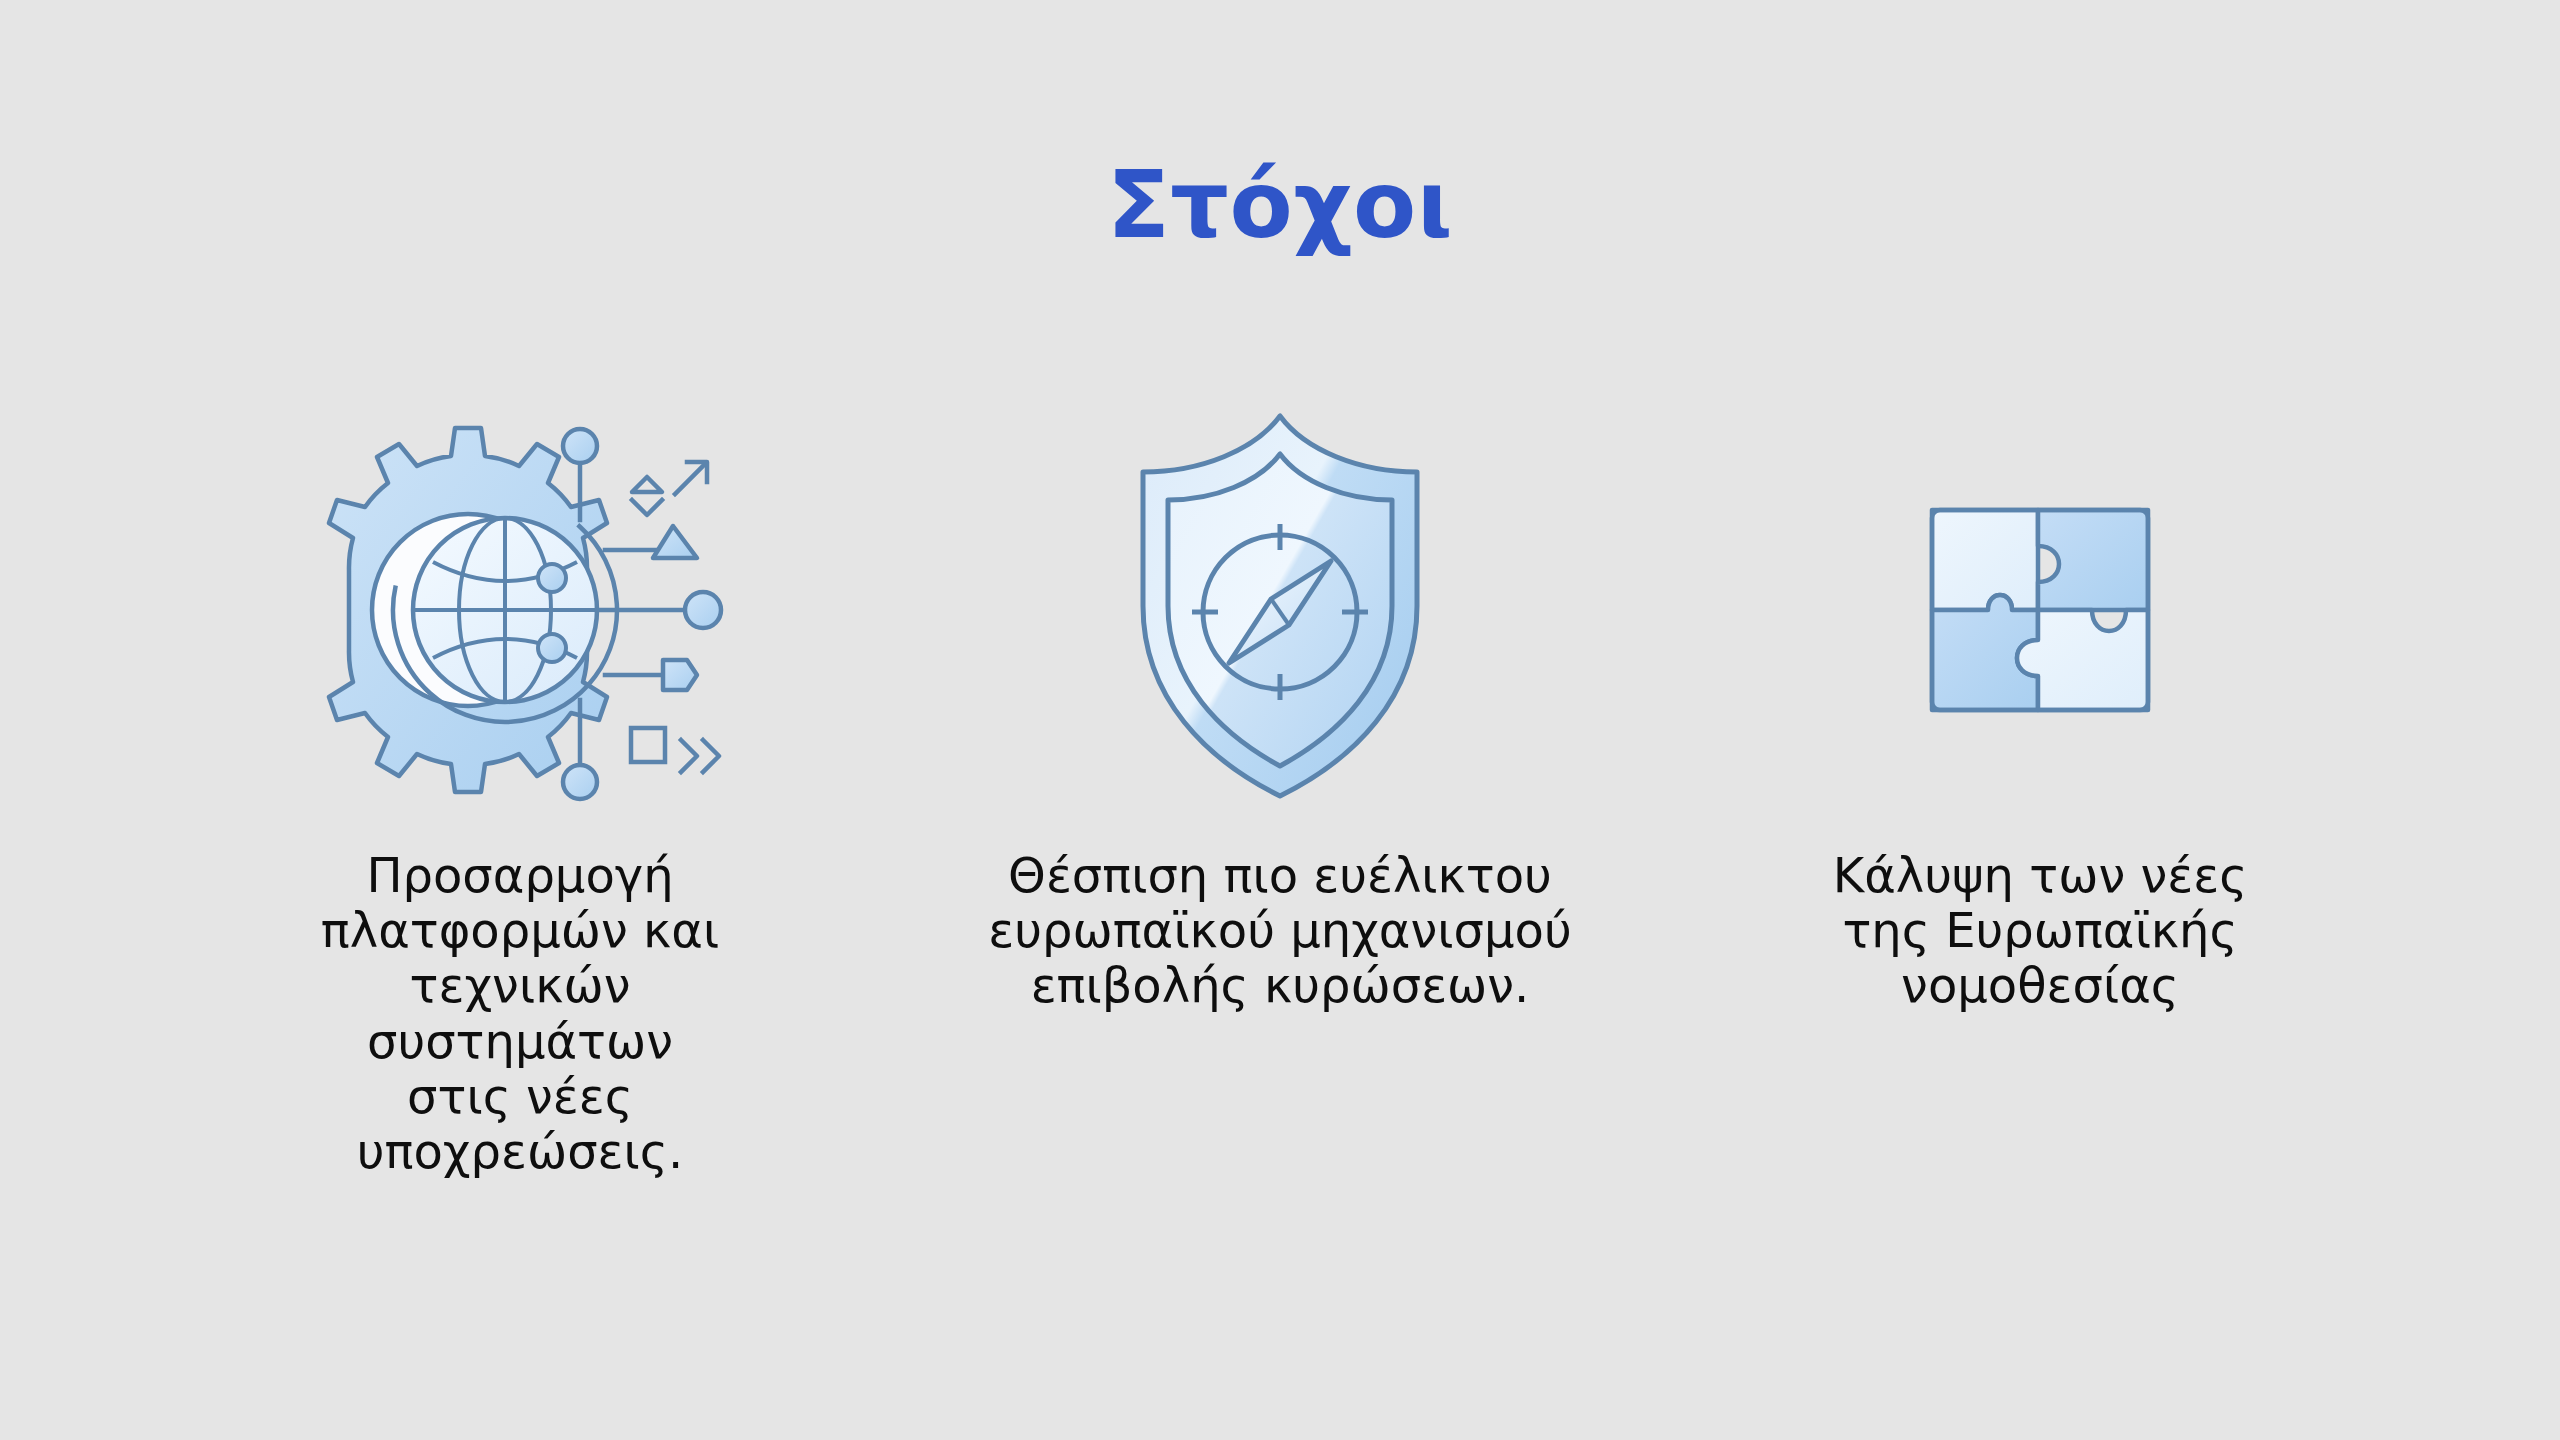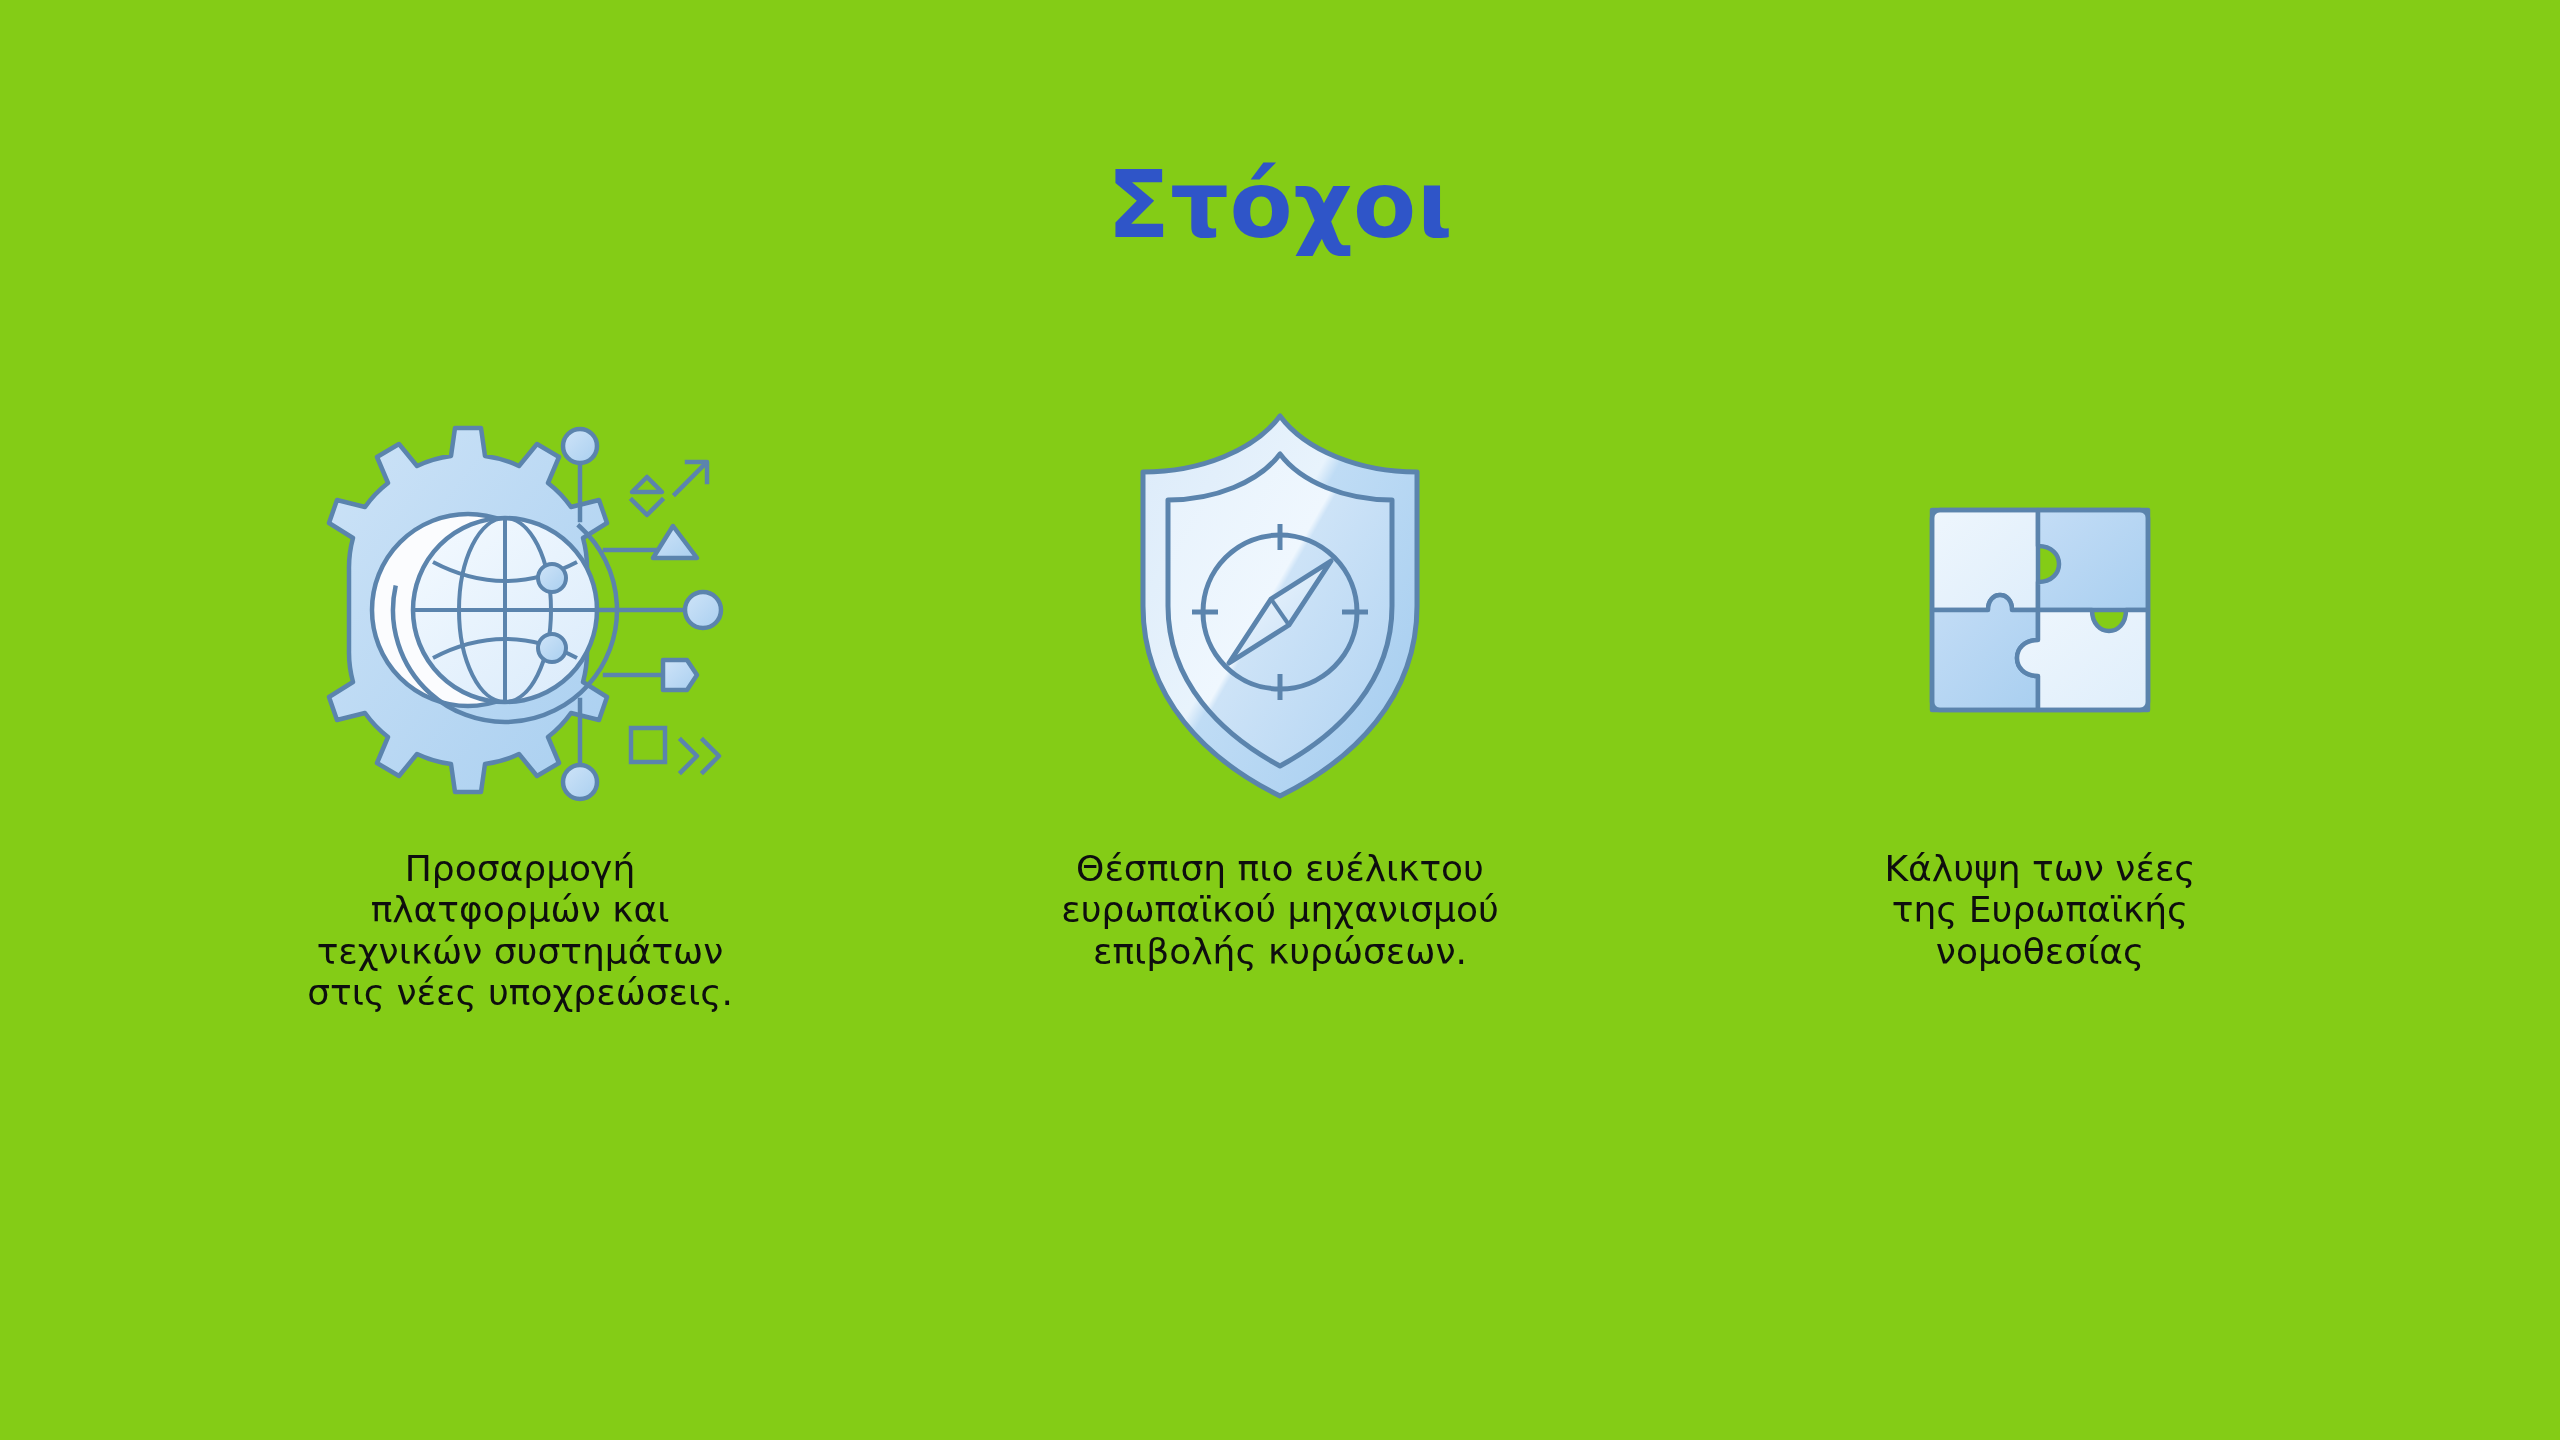--- a/index.html
+++ b/index.html
@@ -13,21 +13,21 @@
   body {
     background: #fbfcfe;
     font-family: "DejaVu Sans", sans-serif;
     -webkit-font-smoothing: antialiased;
   }
 
   .slide {
     position: relative;
     width: 2560px;
     height: 1440px;
-    background: #84cc16;
+    background: #e5e5e5;
     box-sizing: border-box;
   }
 
   
   .title {
     position: absolute;
     top: 96px;
     left: 0;
     width: 2560px;
     text-align: center;
@@ -63,21 +63,21 @@
     display: flex;
     align-items: center;
     justify-content: center;
   }
 
   .caption {
     margin-top: 28px;
     text-align: center;
     font-family: "DejaVu Sans", sans-serif;
     font-weight: 400;
-    font-size: 36px;
+    font-size: 48px;
     line-height: 1.15;
     color: #0e0e0e;
     max-width: 640px;
     white-space: pre-line;
   }
 
   .col-1 .caption { max-width: 460px; }
   .col-2 .caption { max-width: 620px; }
   .col-3 .caption { max-width: 470px; }
 

